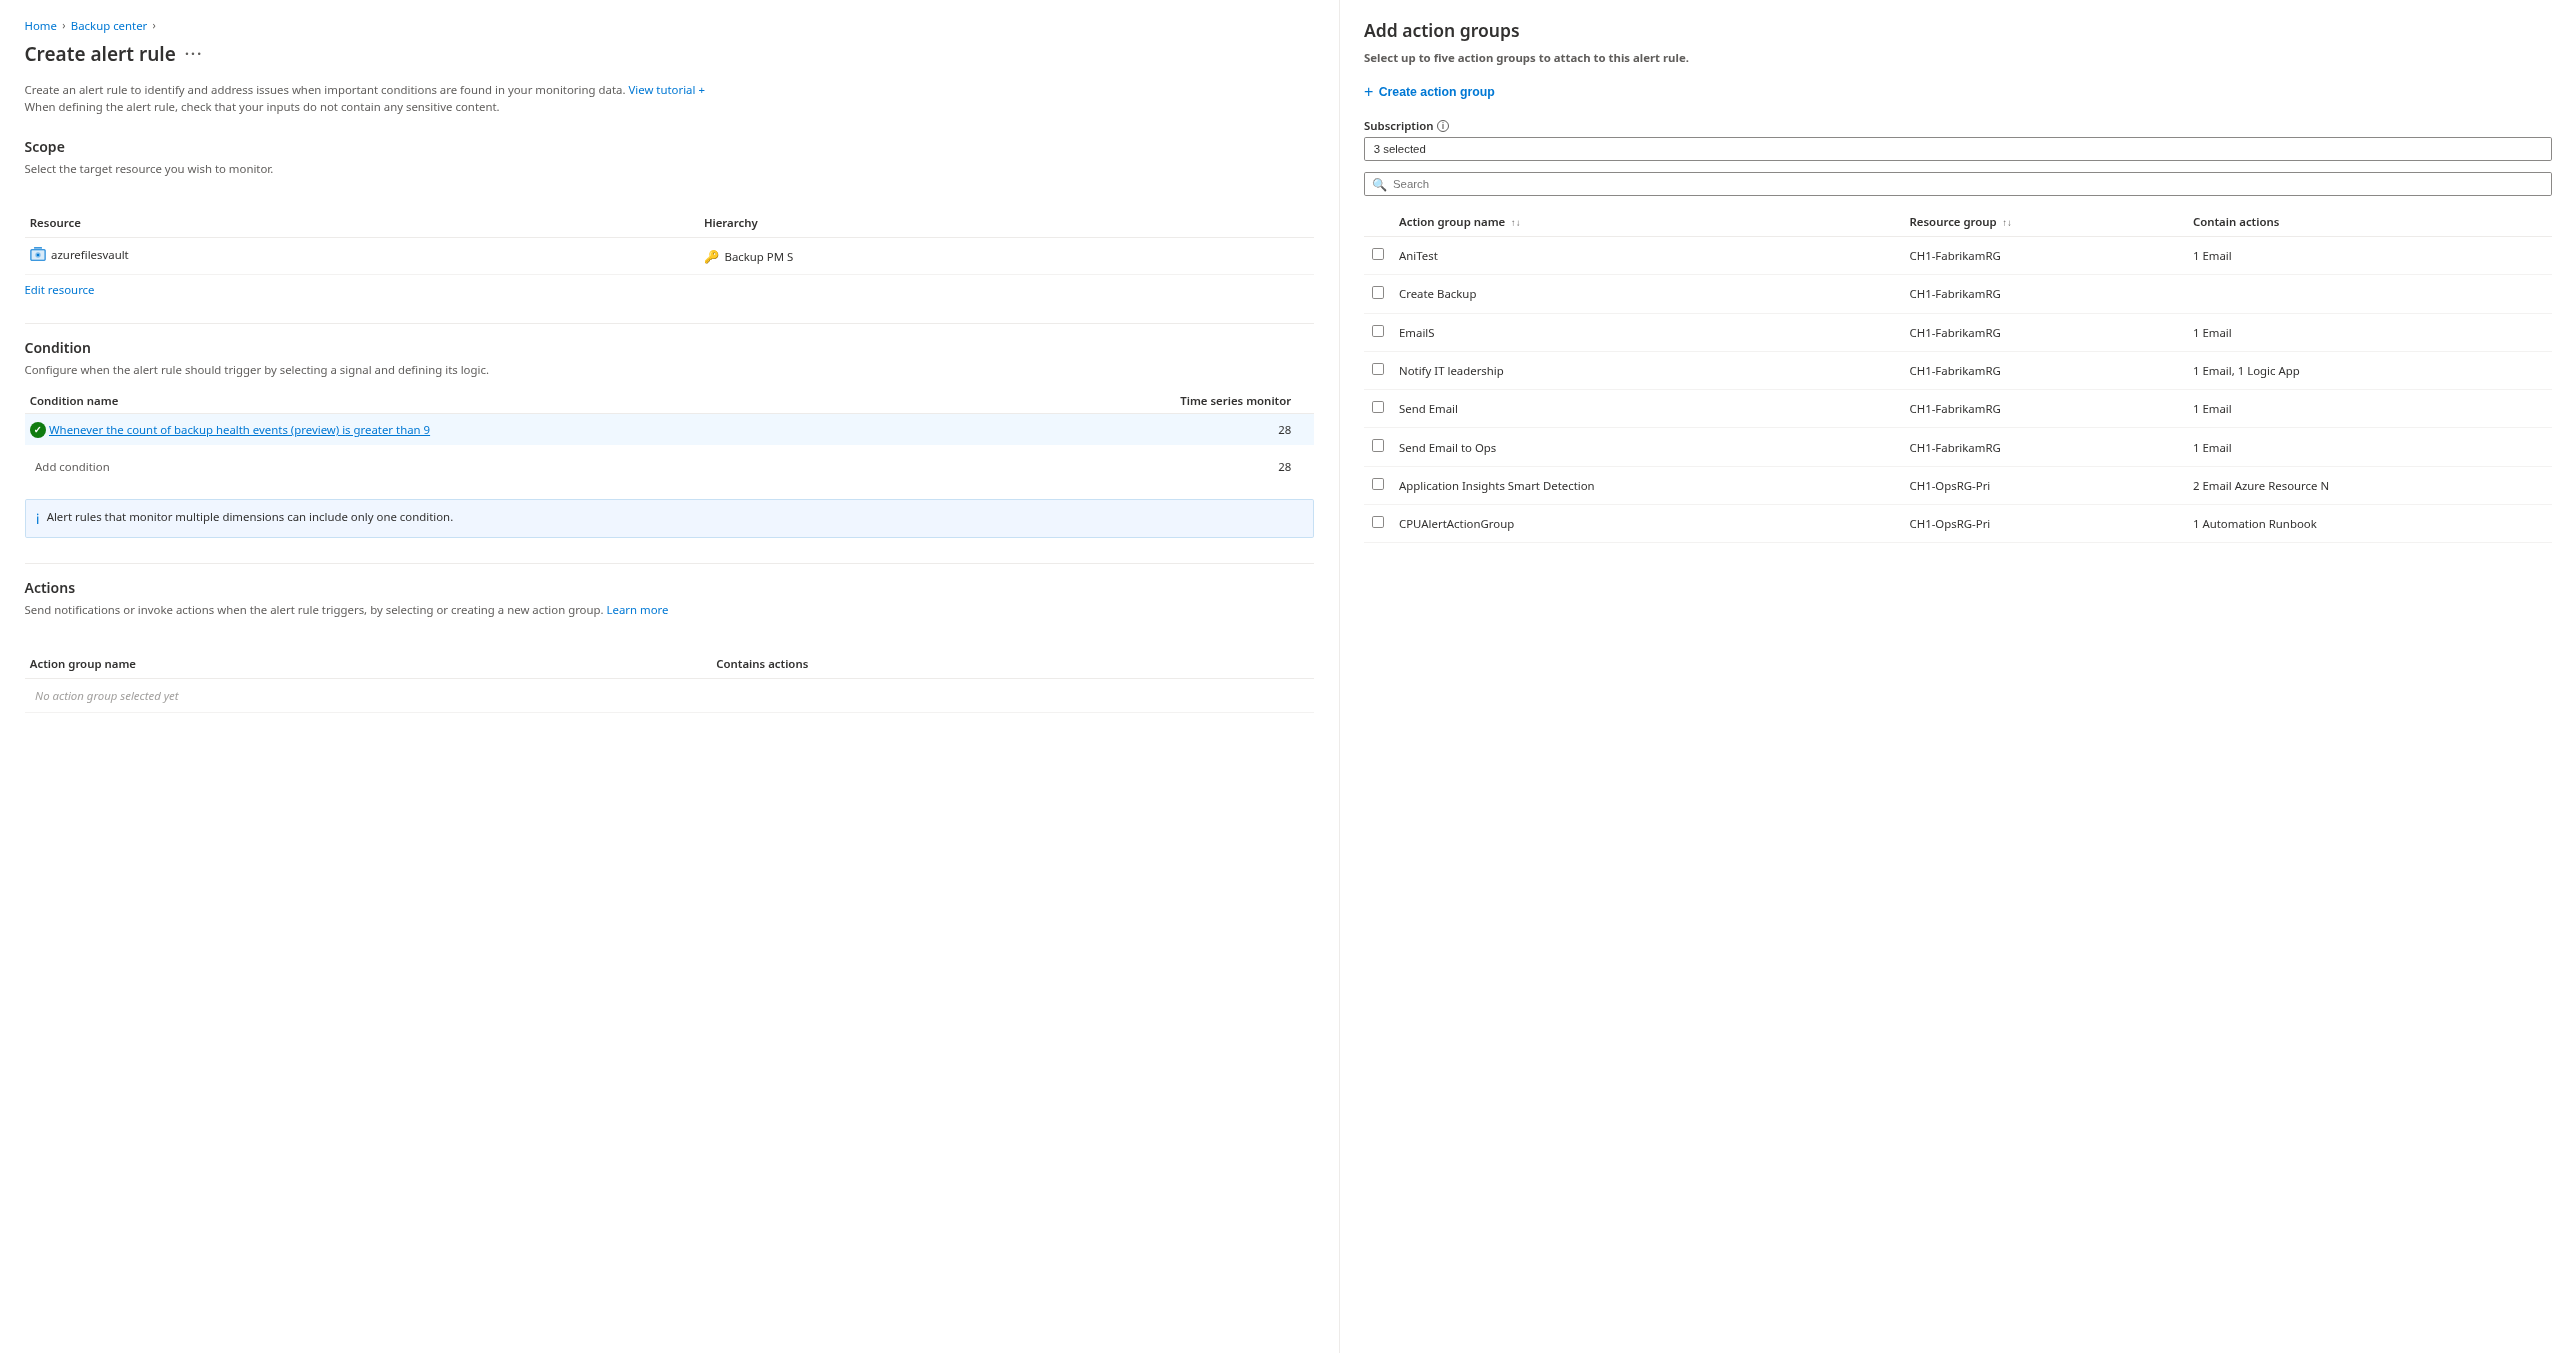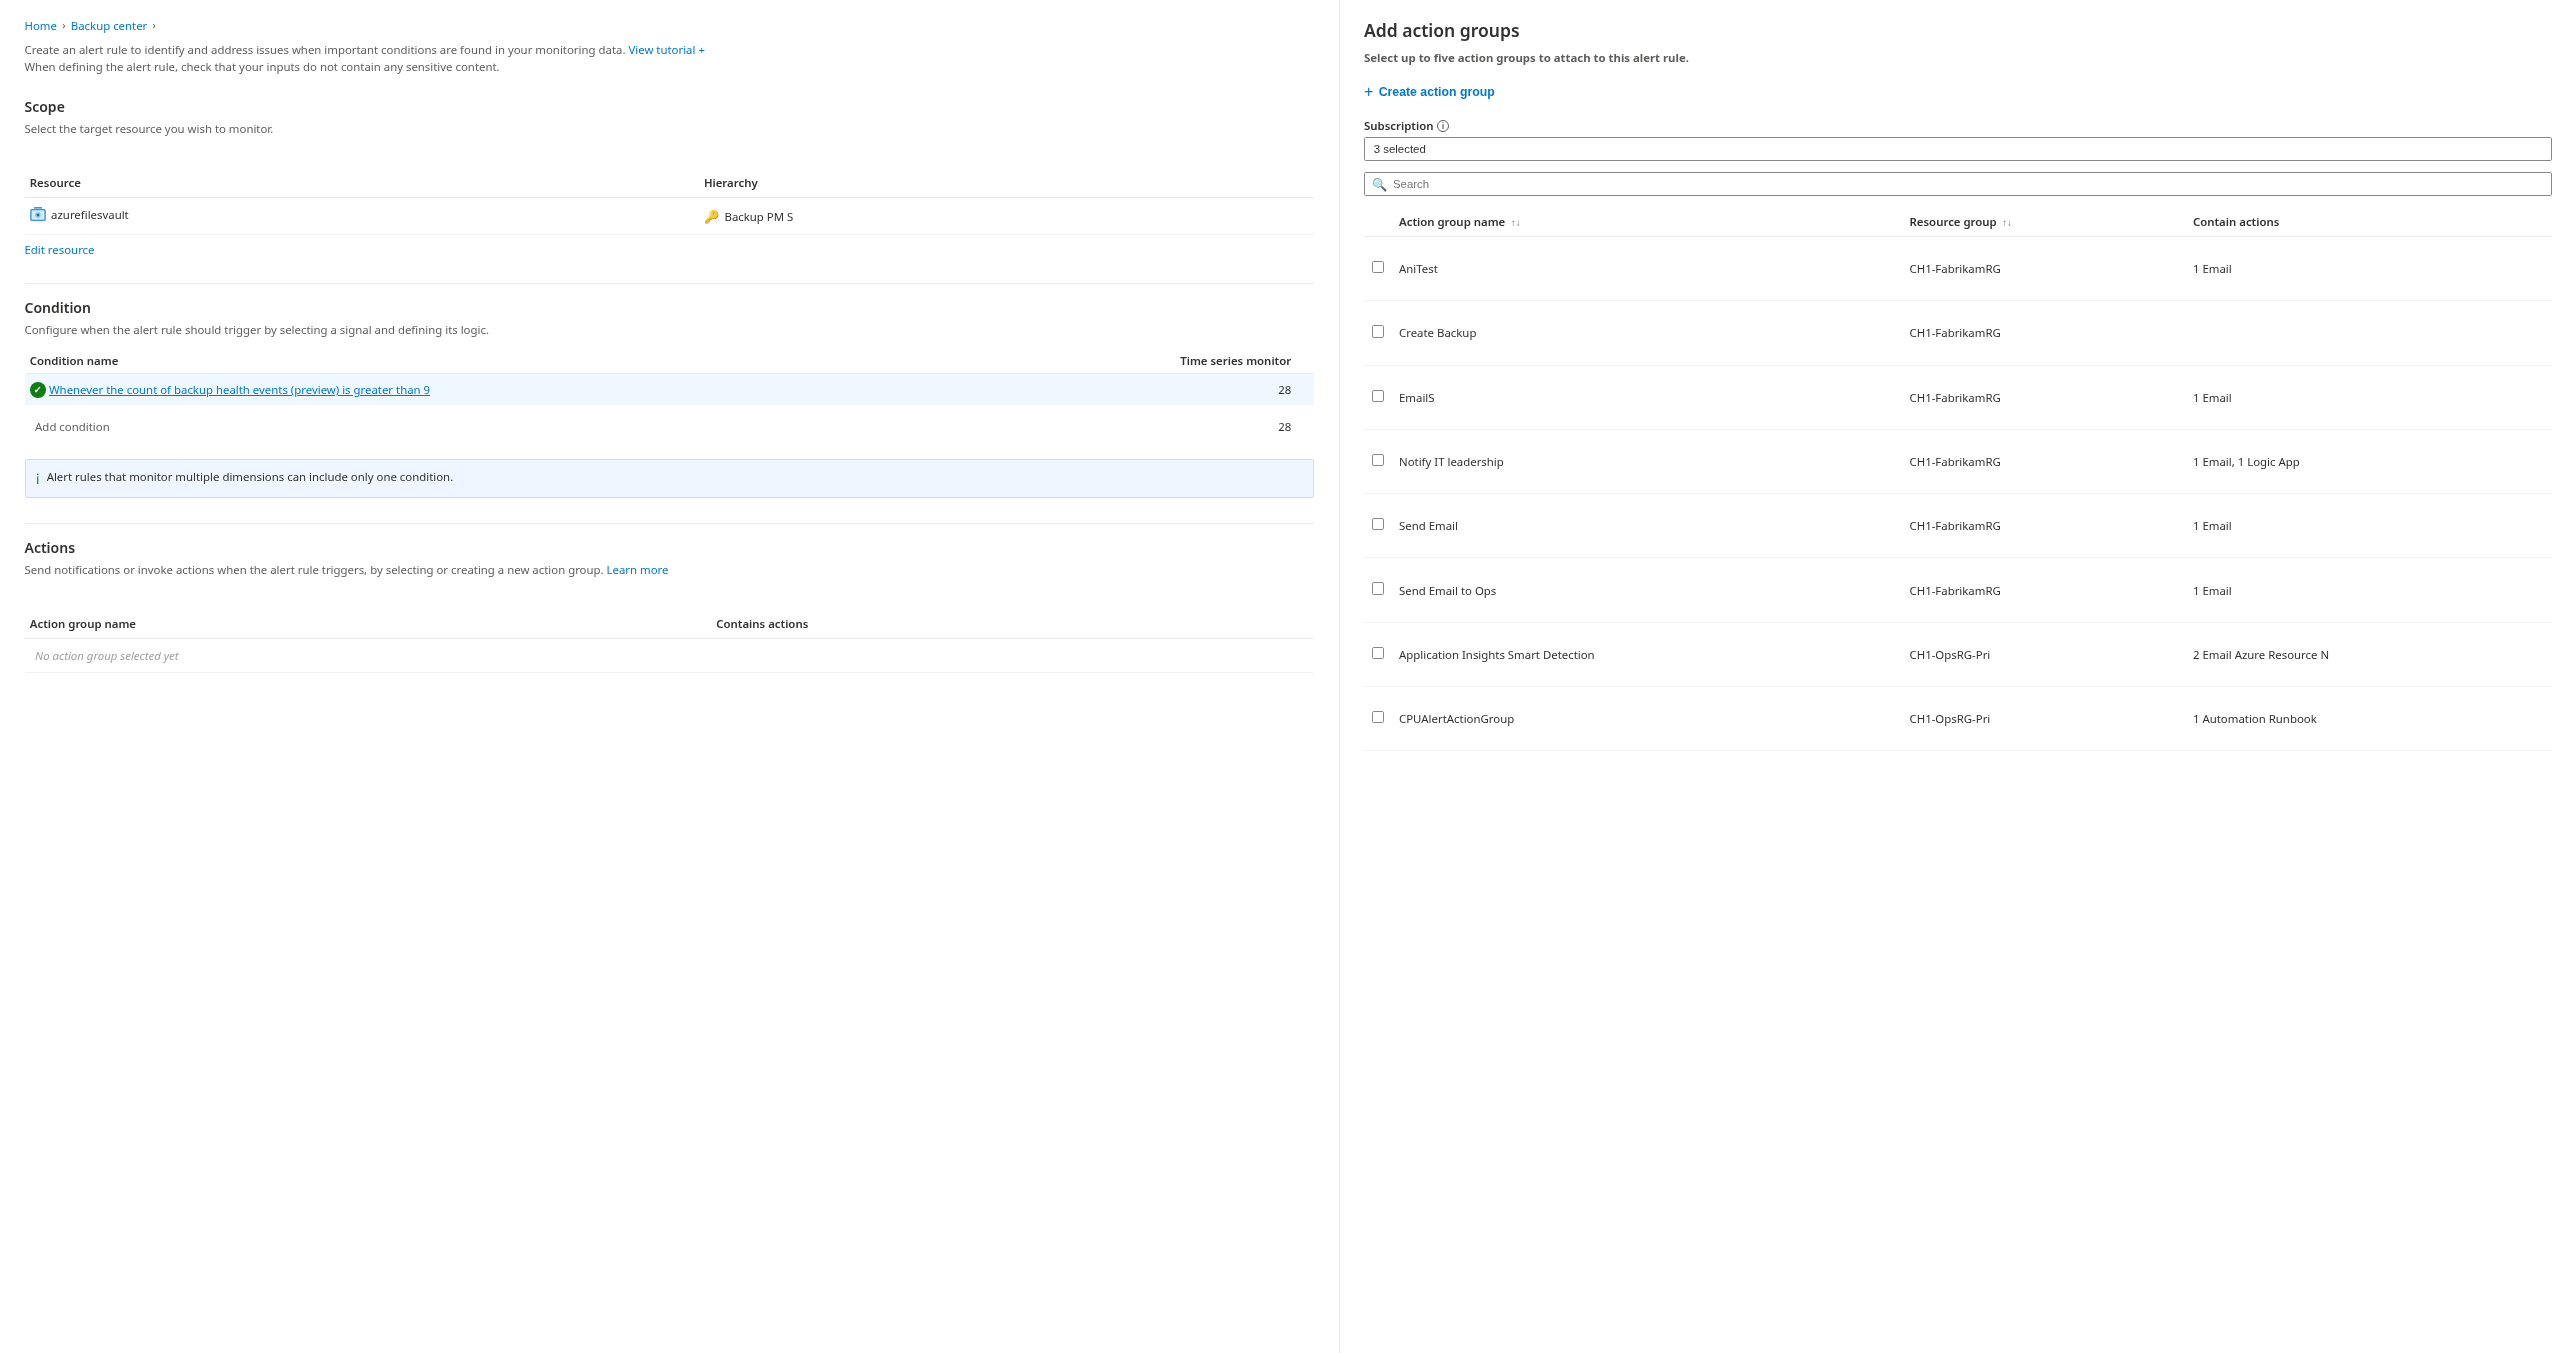--- a/index.html
+++ b/index.html
@@ -306,21 +306,21 @@
       padding: 7px 7px;
       border-bottom: 1.8px solid #edebe9;
       white-space: nowrap;
     }
     .ag-table th .sort-arrows {
       font-size: 9.6px;
       color: #605e5c;
       margin-left: 2.6px;
     }
     .ag-table td {
-      padding: 24px 7px;
+      padding: 11px 7px;
       font-size: 11.4px;
       color: #323130;
       border-bottom: 0.9px solid #f3f2f1;
       vertical-align: middle;
     }
 
     
     .checkbox {
       width: 12.3px;
       height: 12.3px;
@@ -365,20 +365,24 @@
 
 <div class="left-panel">
 
   <nav class="breadcrumb">
     <a href="#">Home</a>
     <span class="breadcrumb-sep">›</span>
     <a href="#">Backup center</a>
     <span class="breadcrumb-sep">›</span>
   </nav>
 
+  <div class="page-title">
+    <span>Create alert rule</span>
+    <span class="page-title-dots">···</span>
+  </div>
 
   <div class="description">
     <span>Create an alert rule to identify and address issues when important conditions are found in your monitoring data.</span>
     <a href="#">View tutorial +</a>
     <br>
     <span>When defining the alert rule, check that your inputs do not contain any sensitive content.</span>
   </div>
 
   <div class="section">
     <div class="section-title">Scope</div>

